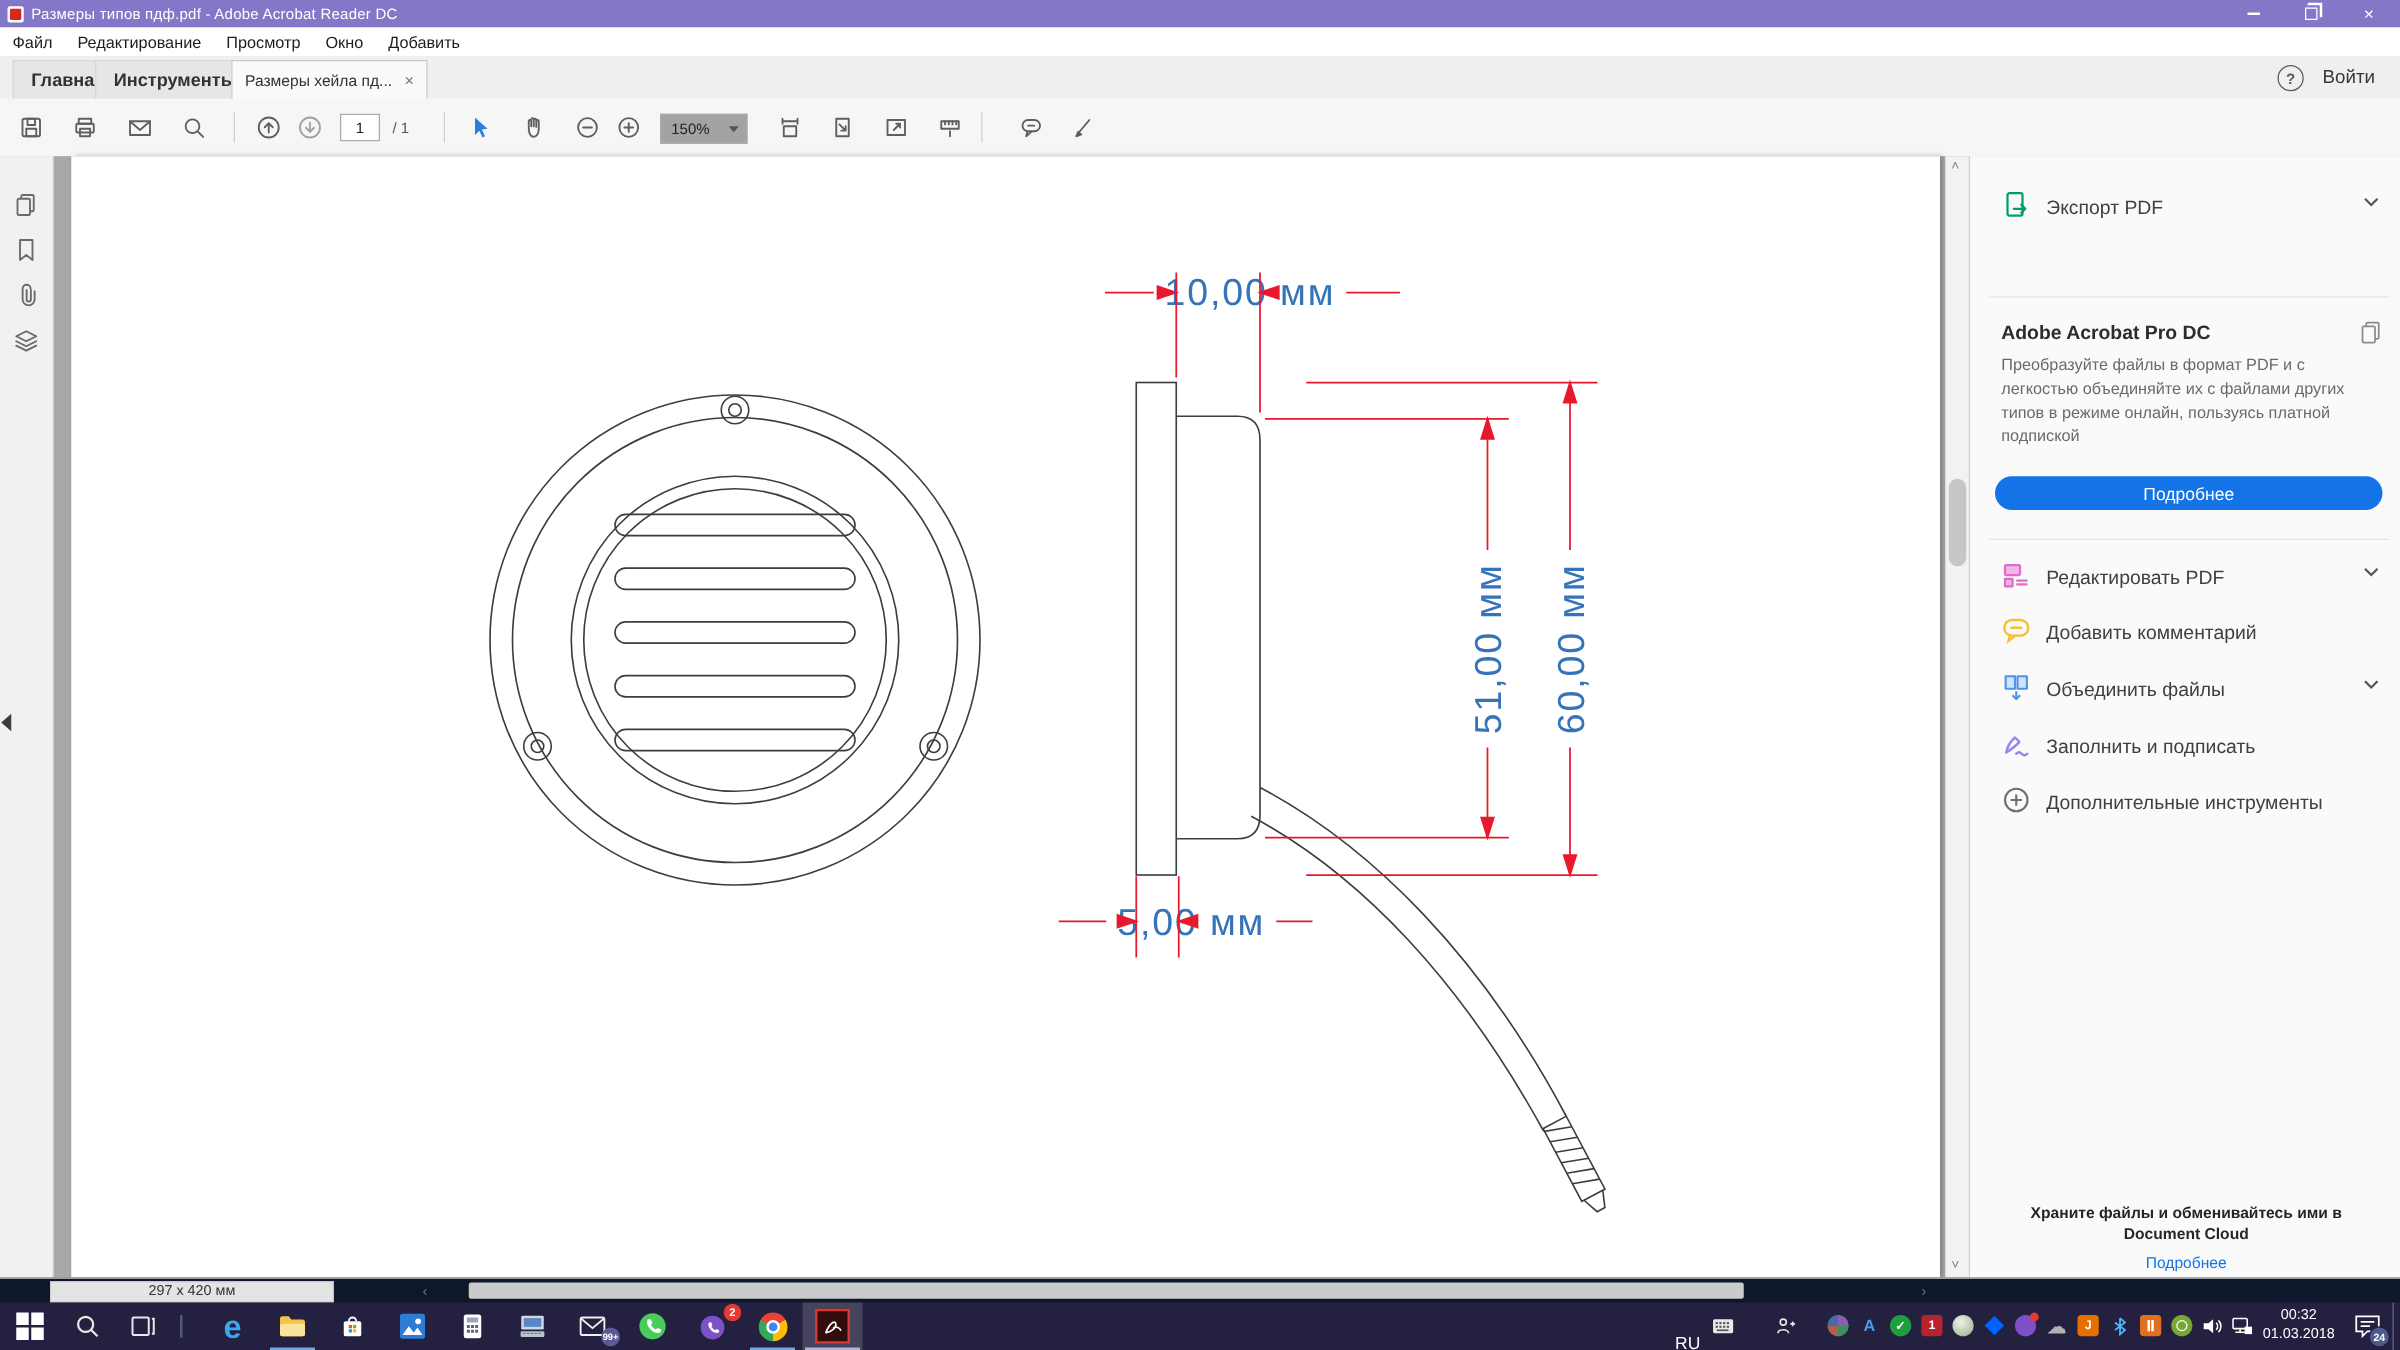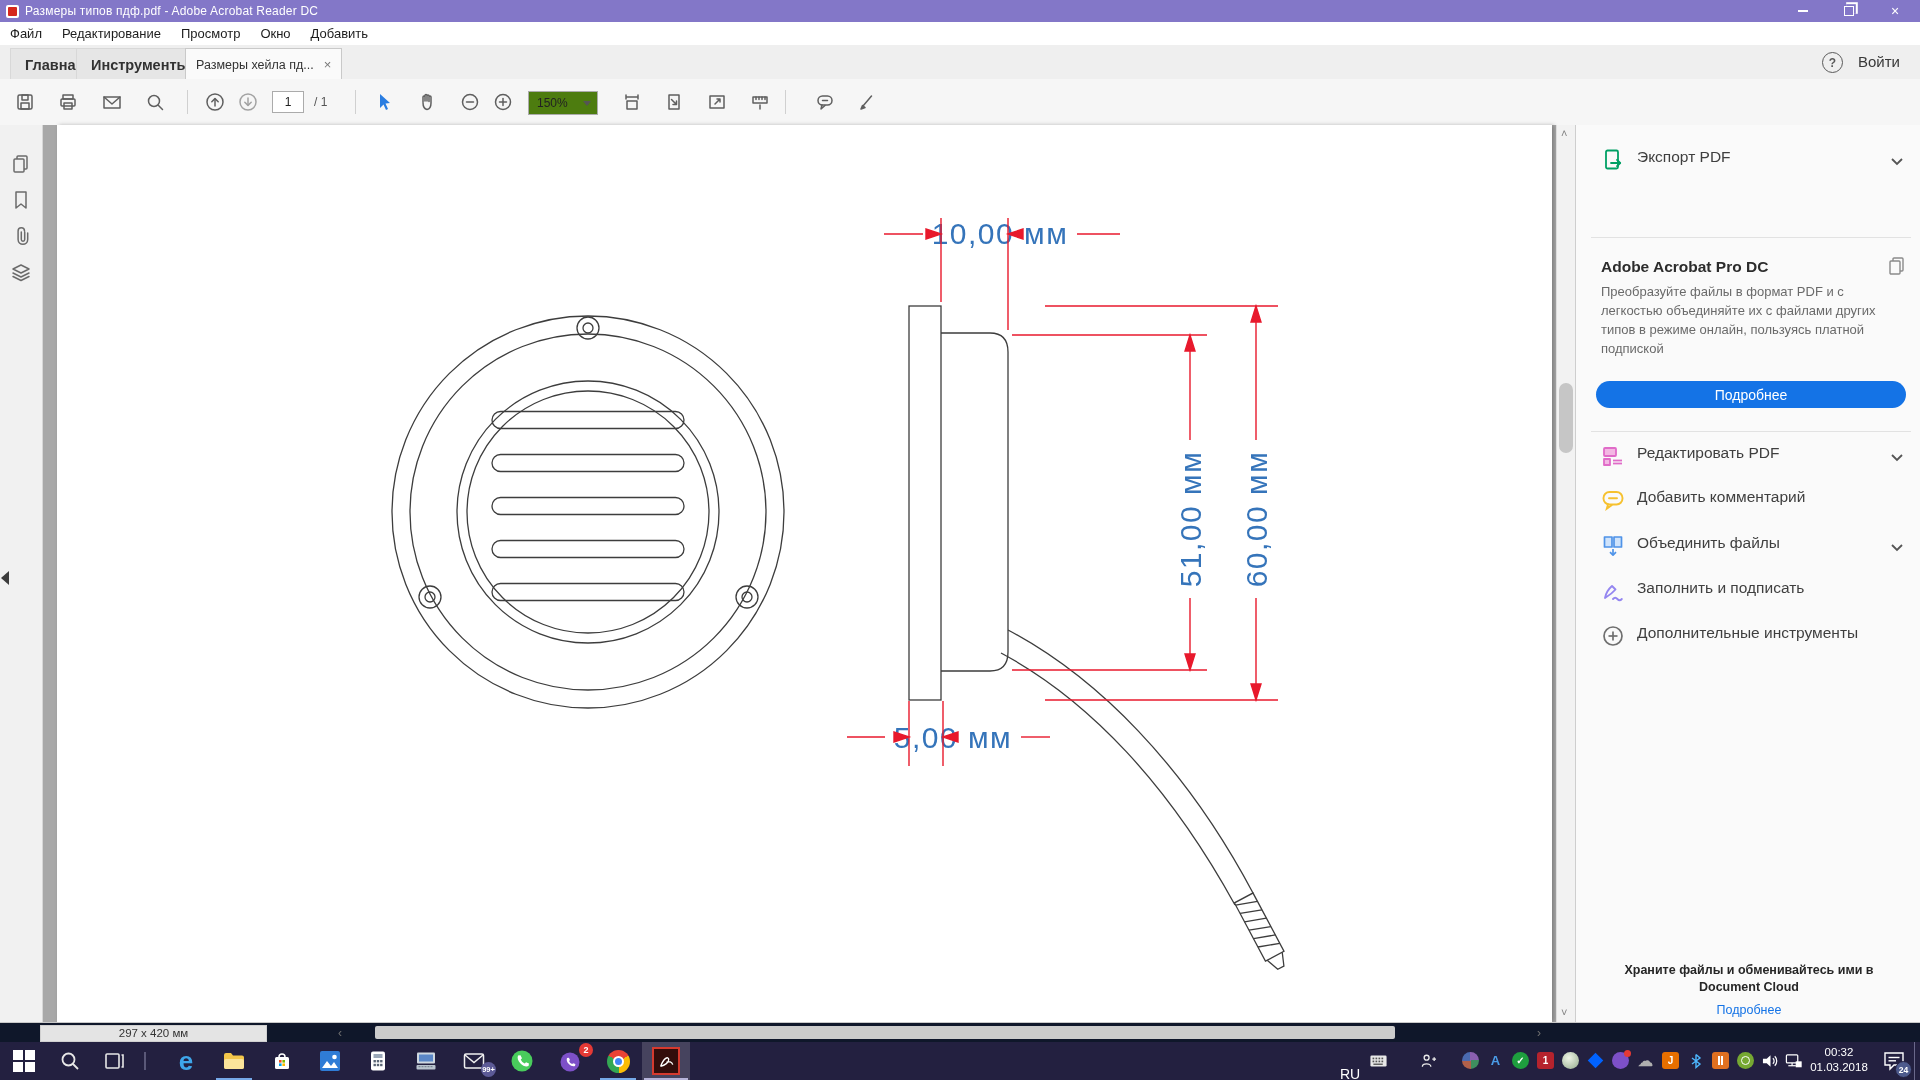--- a/index.html
+++ b/index.html
@@ -24,37 +24,37 @@
   .doctab .x{margin-left:10px;color:#777;font-size:13px}
   .helpcirc{position:absolute;width:19px;height:19px;border:1.5px solid #5a5a5a;border-radius:50%;color:#5a5a5a;font-size:12px;font-weight:bold;display:flex;align-items:center;justify-content:center}
   .signin{position:absolute;font-size:15px;color:#383838}
   
   .toolbar{left:0;top:79px;width:1920px;height:46px;background:#f6f6f6;border-bottom:1px solid #d2d2d2}
   .tico{position:absolute;top:13px;width:20px;height:20px}
   .tico svg{stroke:#5f5f5f;fill:none;stroke-width:1.5;stroke-linecap:round;stroke-linejoin:round}
   .tdiv{position:absolute;top:11px;width:1px;height:24px;background:#d0d0d0}
   .pagebox{position:absolute;top:12px;width:30px;height:20px;background:#fff;border:1px solid #ababab;font-size:12px;color:#222;text-align:center;line-height:20px}
   .pagetotal{position:absolute;top:16px;font-size:12px;color:#555}
-  .zoombox{position:absolute;top:12px;width:68px;height:22px;background:#4d7c0f;border:1px solid #ababab;font-size:12px;color:#222}
+  .zoombox{position:absolute;top:12px;width:68px;height:22px;background:#a3a3a3;border:1px solid #ababab;font-size:12px;color:#222}
   .zoombox .zv{position:absolute;left:8px;top:4px}
   .zoombox .caret{position:absolute;right:6px;top:9px;width:0;height:0;border-left:4px solid transparent;border-right:4px solid transparent;border-top:5px solid #555}
   
   .sidebar{left:0;top:125px;width:42px;height:897px;background:#f1f1f1;border-right:1px solid #d7d7d7}
   .sico{position:absolute;left:10px;width:22px;height:22px}
   .sico svg{stroke:#6b6b6b;fill:none;stroke-width:1.5;stroke-linejoin:round;stroke-linecap:round}
   
   .docarea{left:43px;top:125px;width:1532px;height:897px;background:#a8a8a8}
   .page{position:absolute;left:14px;top:0;width:1495px;height:897px;background:#fff;box-shadow:2px 0 4px rgba(0,0,0,.25)}
   .vscroll{position:absolute;left:1513px;top:0;width:19px;height:897px;background:#f2f2f2;border-left:1px solid #ddd}
   .varrow{position:absolute;left:4px;width:10px;height:10px;color:#808080;font-size:11px;line-height:10px}
   .vthumb{position:absolute;left:2px;width:14px;background:#c6c6c6;border-radius:7px}
   .grab{width:0;height:0;border-top:7px transparent solid;border-bottom:7px transparent solid}
   
   .rpanel{left:1575px;top:125px;width:345px;height:897px;background:#fafafa;border-left:1px solid #cecece}
-  .prow{position:absolute;width:305px;height:28px;display:flex;align-items:flex-start}
+  .prow{position:absolute;width:305px;height:28px;display:flex;align-items:flex-end}
   .picon{width:24px;height:24px;margin-right:12px;flex:0 0 24px}
   .plabel{font-size:15.5px;color:#3f3f3f}
   .chev{position:absolute;right:2px;top:9px}
   .pdivider{position:absolute;left:15px;width:320px;height:1px;background:#e2e2e2}
   .promoTitle{position:absolute;font-size:15.5px;font-weight:bold;color:#2c2c2c}
   .promoBody{position:absolute;font-size:13px;color:#6a6a6a;line-height:1.45;width:300px}
   .bluebtn{position:absolute;width:310px;height:27px;background:#1473e6;border-radius:14px;color:#fff;font-size:14px;display:flex;align-items:center;justify-content:center}
   .pfooter{position:absolute;width:310px;text-align:center;font-size:12.5px;font-weight:bold;color:#262626}
   .plink{position:absolute;width:310px;text-align:center;font-size:12.5px;color:#1473e6}
   

